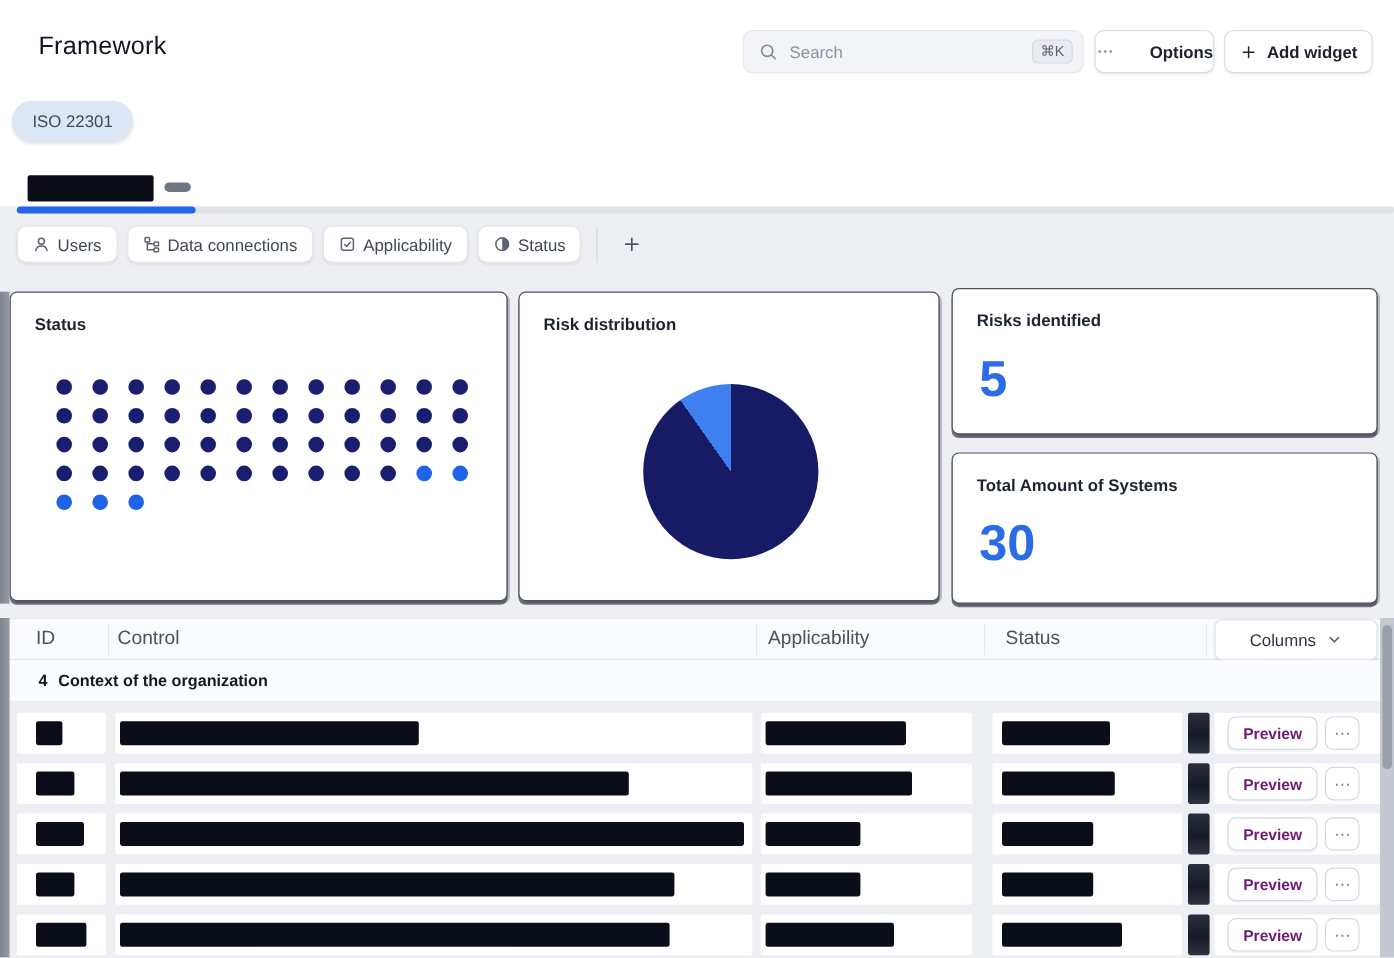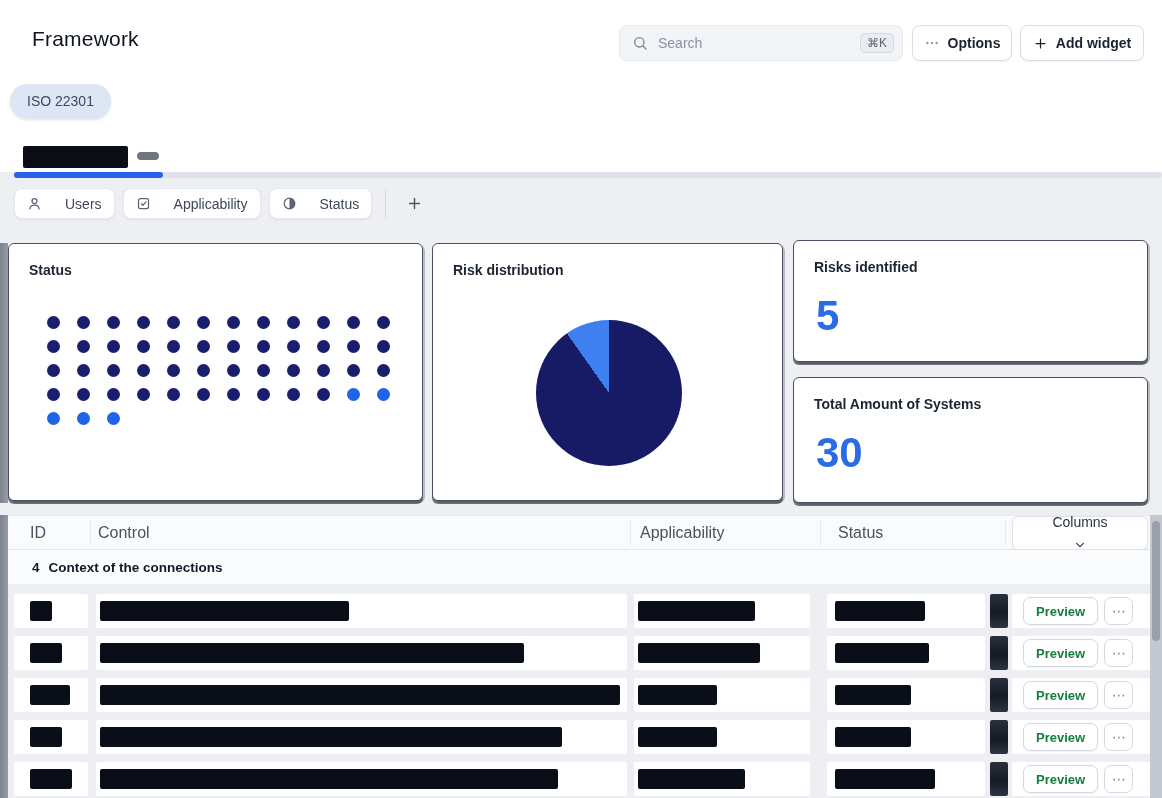--- a/index.html
+++ b/index.html
@@ -16,35 +16,35 @@
   .search-box { position:absolute; left:619px; top:25px; width:284px; height:36px; background:#f2f4f8;
     border:1px solid #e4e8ee; border-radius:8px; display:flex; align-items:center; gap:8px;
     padding:0 8px 0 12px; box-sizing:border-box; }
   .search-box input { flex:1; border:none; background:transparent; outline:none; font-size:14px; color:#33404f; font-family:inherit; min-width:0; }
   .search-box input::placeholder { color:#8a93a1; }
   .kbd { background:#e9ecf2; border:1px solid #d6dbe3; border-radius:5px; font-size:12px; color:#5b6472; padding:2px 6px; line-height:1.2; }
 
   .btn { position:absolute; top:25px; height:36px; background:#fff; border:1px solid #d9dee6; border-radius:8px;
     display:flex; align-items:center; justify-content:center; gap:8px; font-size:14px; font-weight:600; color:#1b2330;
     box-sizing:border-box; box-shadow:0 1px 2px rgba(16,24,40,.06); cursor:pointer; }
-  .btn-options { left:912px; width:100px; }
+  .btn-options { left:912px; width:100px;justify-content:space-between; }
   .btn-add { left:1020px; width:124px; }
 
   .fw-chip { position:absolute; left:10px; top:84px; height:34px; padding:0 17px; background:#dde6f5; border-radius:17px;
     display:flex; align-items:center; font-size:14px; color:#3c4a63; box-shadow:0 2px 3px rgba(16,24,40,.12); cursor:pointer; }
 
   .doc-redact { position:absolute; left:23px; top:146px; width:105px; height:22px; background:#0a0d16; border-radius:2px; }
   .doc-dash { position:absolute; left:137px; top:152px; width:22px; height:8px; background:#6f7680; border-radius:4px; }
 
   .progress-track { position:absolute; left:14px; top:172px; width:1148px; height:6px; background:#dfe3e9; border-radius:3px; }
   .progress-fill { height:100%; width:0; background:#2563eb; border-radius:3px; }
 
   
   .tabs { position:absolute; left:14px; top:188px; display:flex; align-items:center; gap:8px; }
-  .tab-chip { height:31px; background:#fff; border:1px solid #e4e8ee; border-radius:8px; display:flex; align-items:center; gap:23px;
+  .tab-chip { height:31px; background:#fff; border:1px solid #e4e8ee; border-radius:8px; display:flex; align-items:center; gap:6px;
     padding:0 12px; font-size:14px; color:#3e4856; box-shadow:0 1px 2px rgba(16,24,40,.06); cursor:pointer; box-sizing:border-box; }
   .tab-divider { width:1px; height:30px; background:#d3d8df; margin:0 5px; }
   .tab-add { width:30px; height:30px; display:flex; align-items:center; justify-content:center; cursor:pointer; border-radius:6px; }
 
   
   .card { position:absolute; background:#fff; border:1px solid #4a5160; border-radius:6px; box-sizing:border-box;
     box-shadow:0 3px 0 rgba(26,32,44,.6), 2px 2px 0 rgba(26,32,44,.25); }
   .card-title { position:absolute; left:20px; top:18px; font-size:14px; font-weight:700; color:#1b2430; }
   .card-status { left:8px;   top:243px; width:415px; height:258px; }
   .card-pie    { left:432px; top:243px; width:351px; height:258px; }
@@ -63,38 +63,38 @@
   .stat-value { position:absolute; left:22px; top:52px; font-size:42px; font-weight:700; color:#2b6be8; line-height:1.1; }
 
   
   .table-header { position:absolute; left:8px; top:515px; width:1142px; height:35px; background:#fafbfc;
     border-top:1px solid #e8eaee; border-bottom:1px solid #e3e6eb; box-sizing:border-box; }
   .th { position:absolute; top:0; height:100%; display:flex; align-items:center; font-size:16px; color:#4a5260; }
   .th-sep { position:absolute; top:4px; height:26px; width:1px; background:#e6e9ee; }
 
   .columns-btn { position:absolute; left:1012px; top:516px; width:136px; height:34px; background:#fff; border:1px solid #e0e4ea;
     border-radius:6px; display:flex; align-items:center; justify-content:center; gap:8px; font-size:14px; color:#2c3442;
-    box-shadow:0 1px 2px rgba(16,24,40,.08); cursor:pointer; box-sizing:border-box;flex-direction:column; }
+    box-shadow:0 1px 2px rgba(16,24,40,.08); cursor:pointer; box-sizing:border-box; }
 
   .section-row { position:absolute; left:8px; top:550px; width:1142px; height:35px; background:#fbfcfe;
     display:flex; align-items:center; padding-left:24px; box-sizing:border-box; gap:9px;
     font-size:13.5px; font-weight:700; color:#121926; border-bottom:1px solid #edeff3; }
 
   .table-rows { position:absolute; left:8px; top:594px; width:1142px; }
   .trow { position:relative; height:34px; margin-bottom:8px; cursor:pointer; }
   .cell { position:absolute; top:0; height:34px; background:#fff; border-radius:2px; }
   .cell-id      { left:6px;   width:74px; }
   .cell-control { left:88px;  width:531px; }
   .cell-appl    { left:626px; width:176px; }
   .cell-status  { left:819px; width:158px; }
   .cell-strip   { left:982px; width:18px; background:linear-gradient(180deg,#2a303c,#151a24 55%,#2e3542); }
   .cell-actions { left:1004px; width:138px; display:flex; align-items:center; gap:6px; padding-left:11px; box-sizing:border-box; }
   .redact { position:absolute; top:7px; height:20px; background:#0a0e19; border-radius:2px; }
   .preview-btn { height:28px; padding:0 12px; background:#fff; border:1px solid #d4d9e0; border-radius:7px;
-    font-size:13px; font-weight:600; color:#15803d; font-family:inherit; cursor:pointer; box-shadow:0 1px 1px rgba(16,24,40,.05); }
+    font-size:13px; font-weight:600; color:#701a75; font-family:inherit; cursor:pointer; box-shadow:0 1px 1px rgba(16,24,40,.05); }
   .more-btn { width:29px; height:28px; background:#fff; border:1px solid #d4d9e0; border-radius:7px; color:#7b8494;
     font-size:14px; cursor:pointer; display:flex; align-items:center; justify-content:center; font-family:inherit; line-height:1; }
 
   .scrollbar { position:absolute; left:1150px; top:515px; width:12px; height:283px; background:#c4c9d1; }
   .scroll-thumb { position:absolute; left:2px; top:6px; width:8px; height:120px; background:#99a0aa; border-radius:4px; }
 
   .edge-strip { position:absolute; left:0; width:8px; background:linear-gradient(90deg,#7e848d,#979da6); }
   .edge-cards { top:243px; height:260px; }
   .edge-table { top:515px; height:283px; }
 </style>
@@ -150,20 +150,31 @@
     <span style="display:flex">
       <svg width="15" height="15" viewBox="0 0 24 24" fill="none" stroke="#5b6472" stroke-width="2" stroke-linecap="round">
           <circle cx="12" cy="8" r="4"></circle>
           <path d="M4.5 20.5c.6-3.8 3.6-6 7.5-6s6.9 2.2 7.5 6"></path>
         </svg>
     </span>
     <span>Users</span>
   </div>
   <div class="tab-chip">
     <span style="display:flex">
+      <svg width="15" height="15" viewBox="0 0 24 24" fill="none" stroke="#5b6472" stroke-width="2" stroke-linecap="round">
+          <rect x="3" y="3" width="6" height="6" rx="1"></rect>
+          <rect x="15" y="9" width="6" height="5" rx="1"></rect>
+          <rect x="15" y="17" width="6" height="5" rx="1"></rect>
+          <path d="M6 9v10.5M6 11.5h9M6 19.5h9"></path>
+        </svg>
+    </span>
+    <span>Data connections</span>
+  </div>
+  <div class="tab-chip">
+    <span style="display:flex">
       <svg width="15" height="15" viewBox="0 0 24 24" fill="none" stroke="#5b6472" stroke-width="2" stroke-linecap="round" stroke-linejoin="round">
           <rect x="4" y="4" width="16" height="16" rx="3"></rect>
           <path d="M8.5 12.3l2.5 2.6 5-5.4"></path>
         </svg>
     </span>
     <span>Applicability</span>
   </div>
   <div class="tab-chip">
     <span style="display:flex">
       <svg width="15" height="15" viewBox="0 0 24 24">
@@ -270,21 +281,21 @@
   <span>Columns</span>
   <span style="display:flex">
     <svg width="14" height="14" viewBox="0 0 24 24" fill="none" stroke="#4a5260" stroke-width="2" stroke-linecap="round" stroke-linejoin="round">
         <path d="M6 9l6 6 6-6"></path>
       </svg>
   </span>
 </div>
 
 <div class="section-row">
   <span>4</span>
-  <span>Context of the connections</span>
+  <span>Context of the organization</span>
 </div>
 
 <div class="table-rows">
     <div class="trow">
       <div class="cell cell-id">
         <span class="redact" style="left: 16px; width: 22px;"></span>
       </div>
       <div class="cell cell-control">
         <span class="redact" style="left: 4px; width: 249px;"></span>
       </div>

